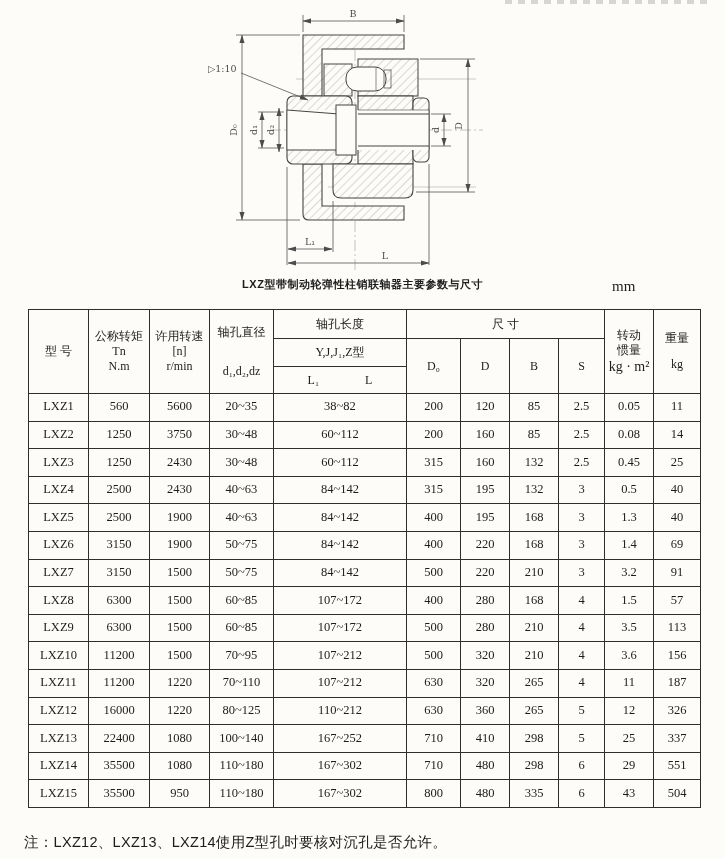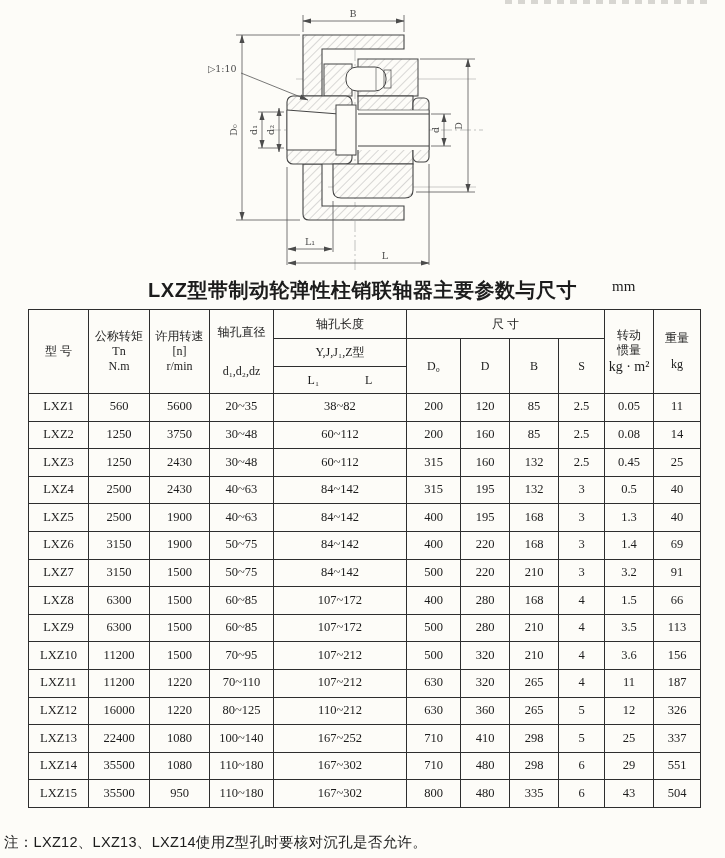--- a/index.html
+++ b/index.html
@@ -20,21 +20,21 @@
   
   .diagram-wrap { position:absolute; left:178px; top:2px; width:372px; height:272px; }
   svg text {
     font-family:"DejaVu Serif","Liberation Serif",serif;
     font-size:9.5px; fill:#4c4c4c;
   }
   
   .title-row { position:absolute; left:0; top:277px; width:725px; height:22px; }
   .doc-title {
     position:absolute; left:0; width:100%; text-align:center;
-    font-size:20px; font-weight:bold; letter-spacing:.5px;
+    font-size:11px; font-weight:bold; letter-spacing:.5px;
     font-family:"Liberation Sans","DejaVu Sans",sans-serif;
   }
   .unit-label { position:absolute; left:612px; top:1px; font-size:15px;text-align:center; }
   
   table.params {
     position:absolute; left:28px; top:309px; width:672px;
     border-collapse:collapse; table-layout:fixed;
     font-size:12.5px;
   }
   table.params th, table.params td {
@@ -46,21 +46,21 @@
   .hline { display:block; }
   .sub-small { font-size:14px; }
   .len-cols { display:flex; justify-content:center; gap:46px; }
   col.c-model{width:60px} col.c-torque{width:61px} col.c-speed{width:60px}
   col.c-bore{width:64px} col.c-len{width:133px} col.c-d0{width:54px}
   col.c-d{width:49px} col.c-b{width:49px} col.c-s{width:46px}
   col.c-inertia{width:49px} col.c-weight{width:47px}
   tr.h1 th{height:29px} tr.h2 th{height:28px} tr.h3 th{height:27px}
   
   .note {
-    position:absolute; left:4px; top:833px; width:700px;
+    position:absolute; left:24px; top:833px; width:700px;
     font-size:14.5px; letter-spacing:.3px;
     font-family:"Liberation Sans","DejaVu Sans",sans-serif;
   }
 </style>
 </head>
 <body>
 
 <div class="artifact"></div>
 
 <div class="diagram-wrap">
@@ -326,21 +326,21 @@
         <td>LXZ8</td>
         <td>6300</td>
         <td>1500</td>
         <td>60~85</td>
         <td>107~172</td>
         <td>400</td>
         <td>280</td>
         <td>168</td>
         <td>4</td>
         <td>1.5</td>
-        <td>66</td>
+        <td>57</td>
       </tr>
       <tr>
         <td>LXZ9</td>
         <td>6300</td>
         <td>1500</td>
         <td>60~85</td>
         <td>107~172</td>
         <td>500</td>
         <td>280</td>
         <td>210</td>

